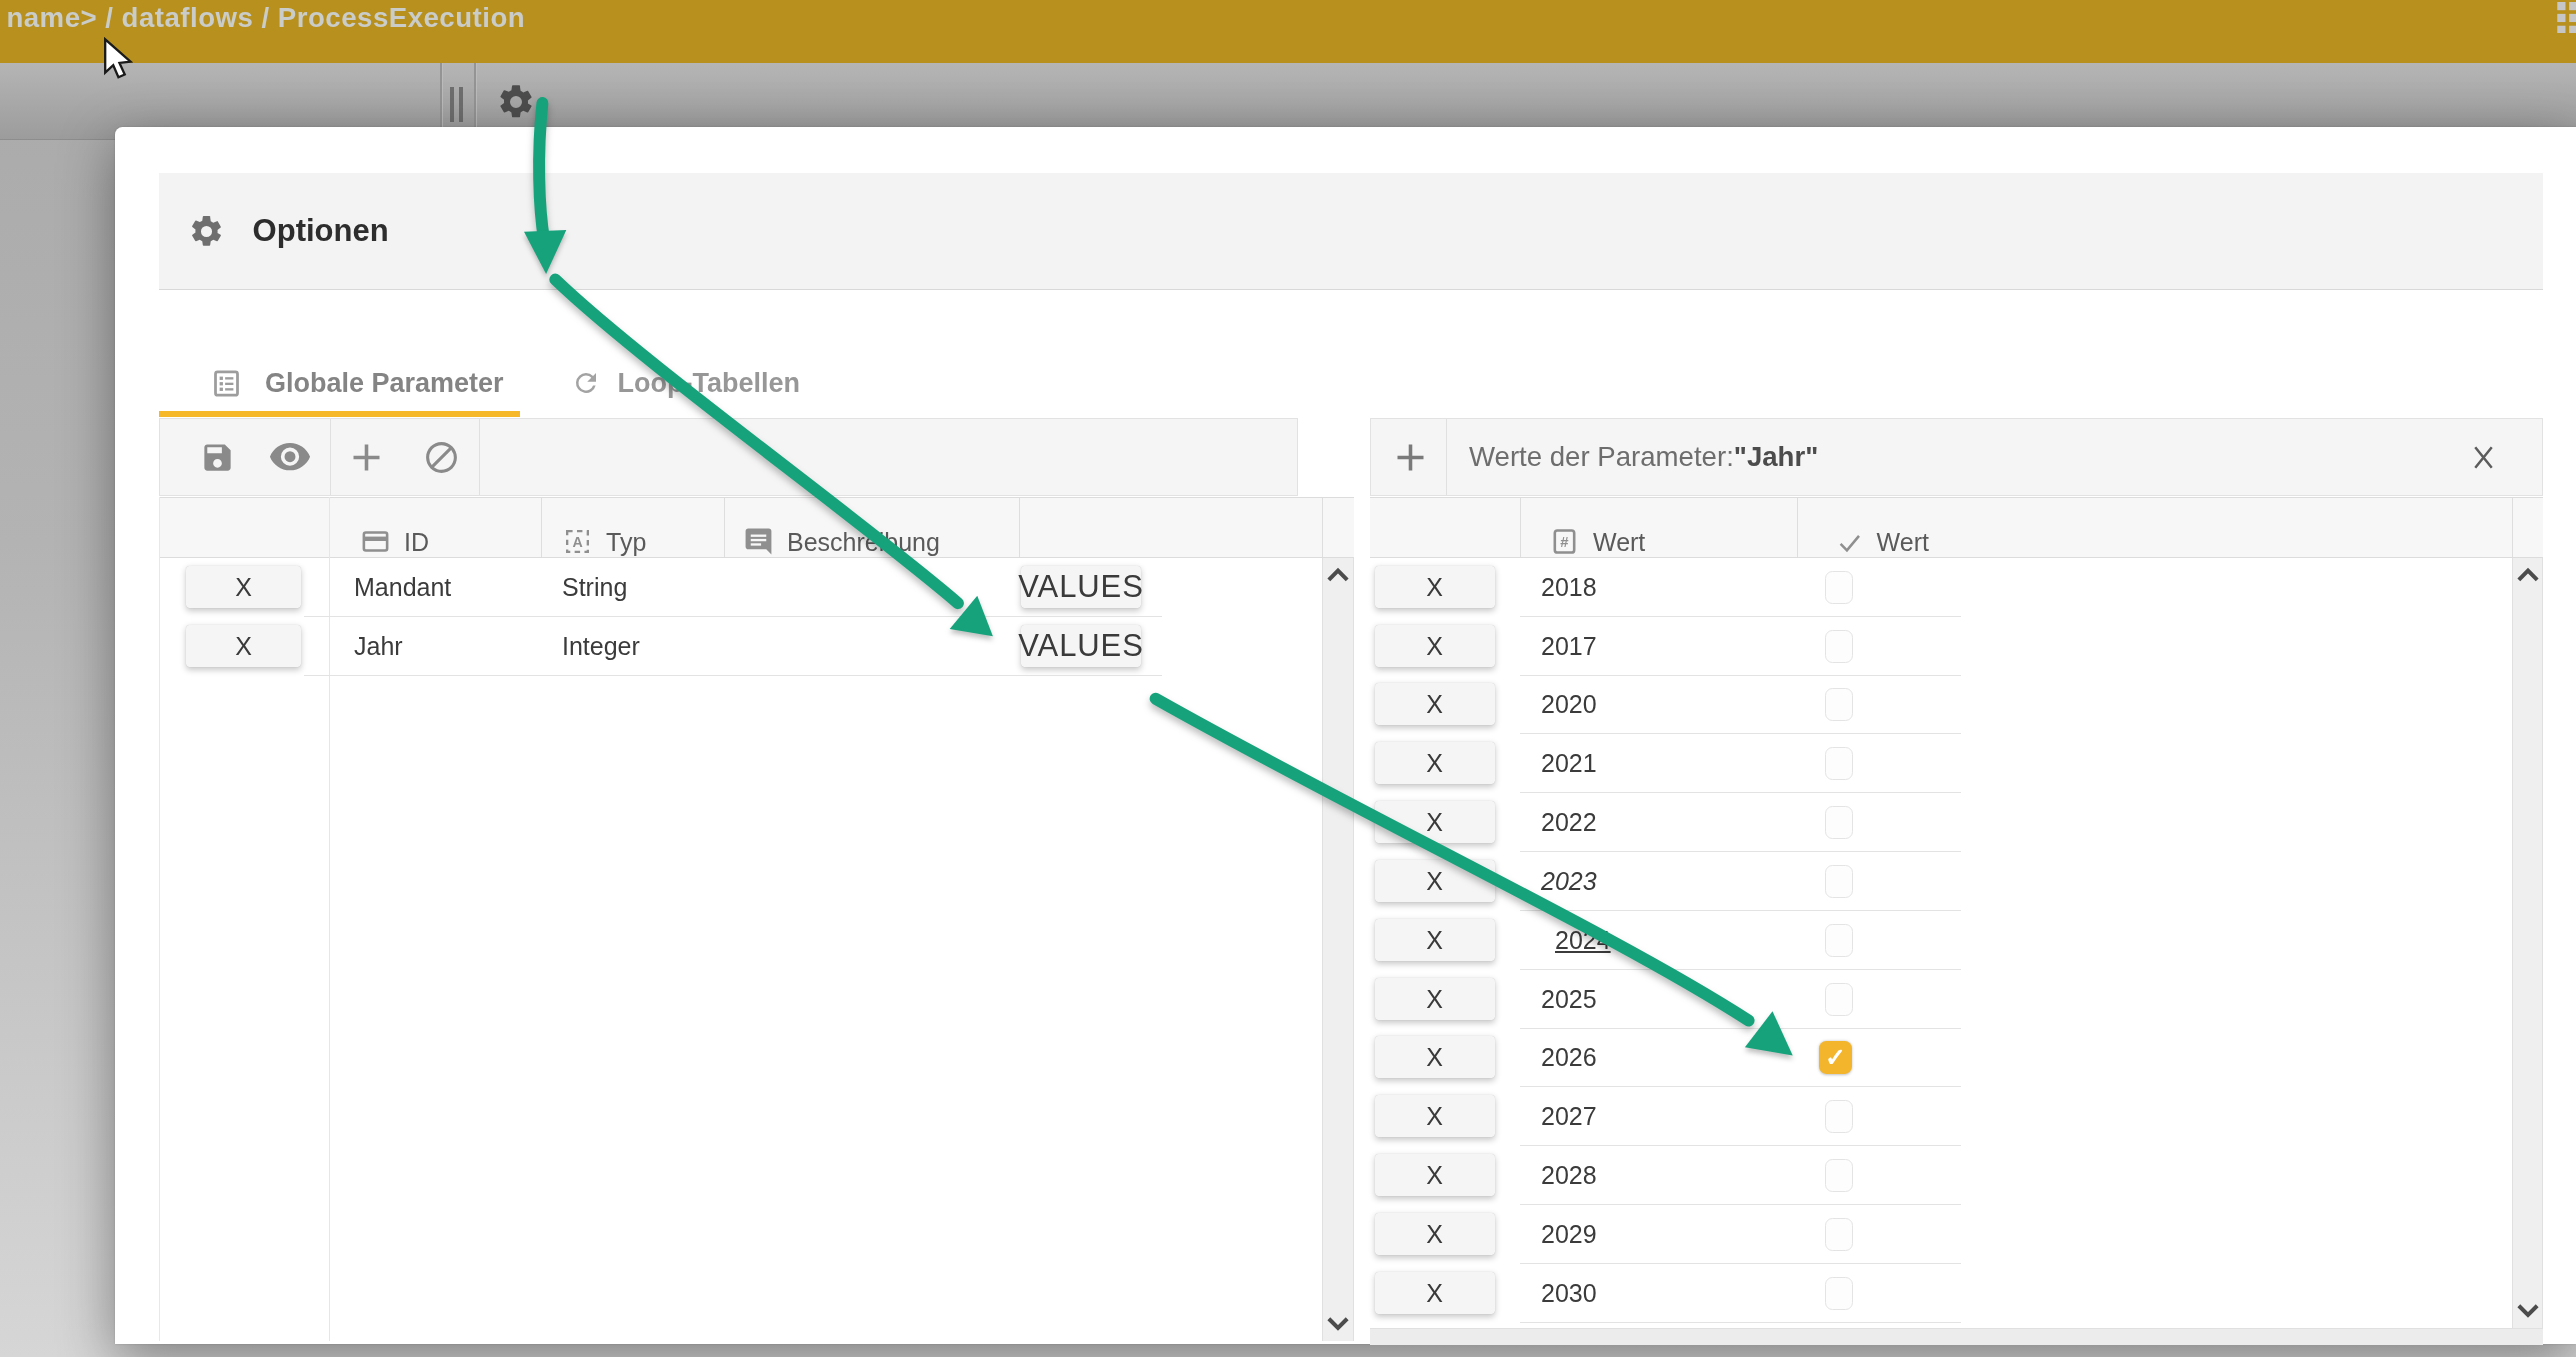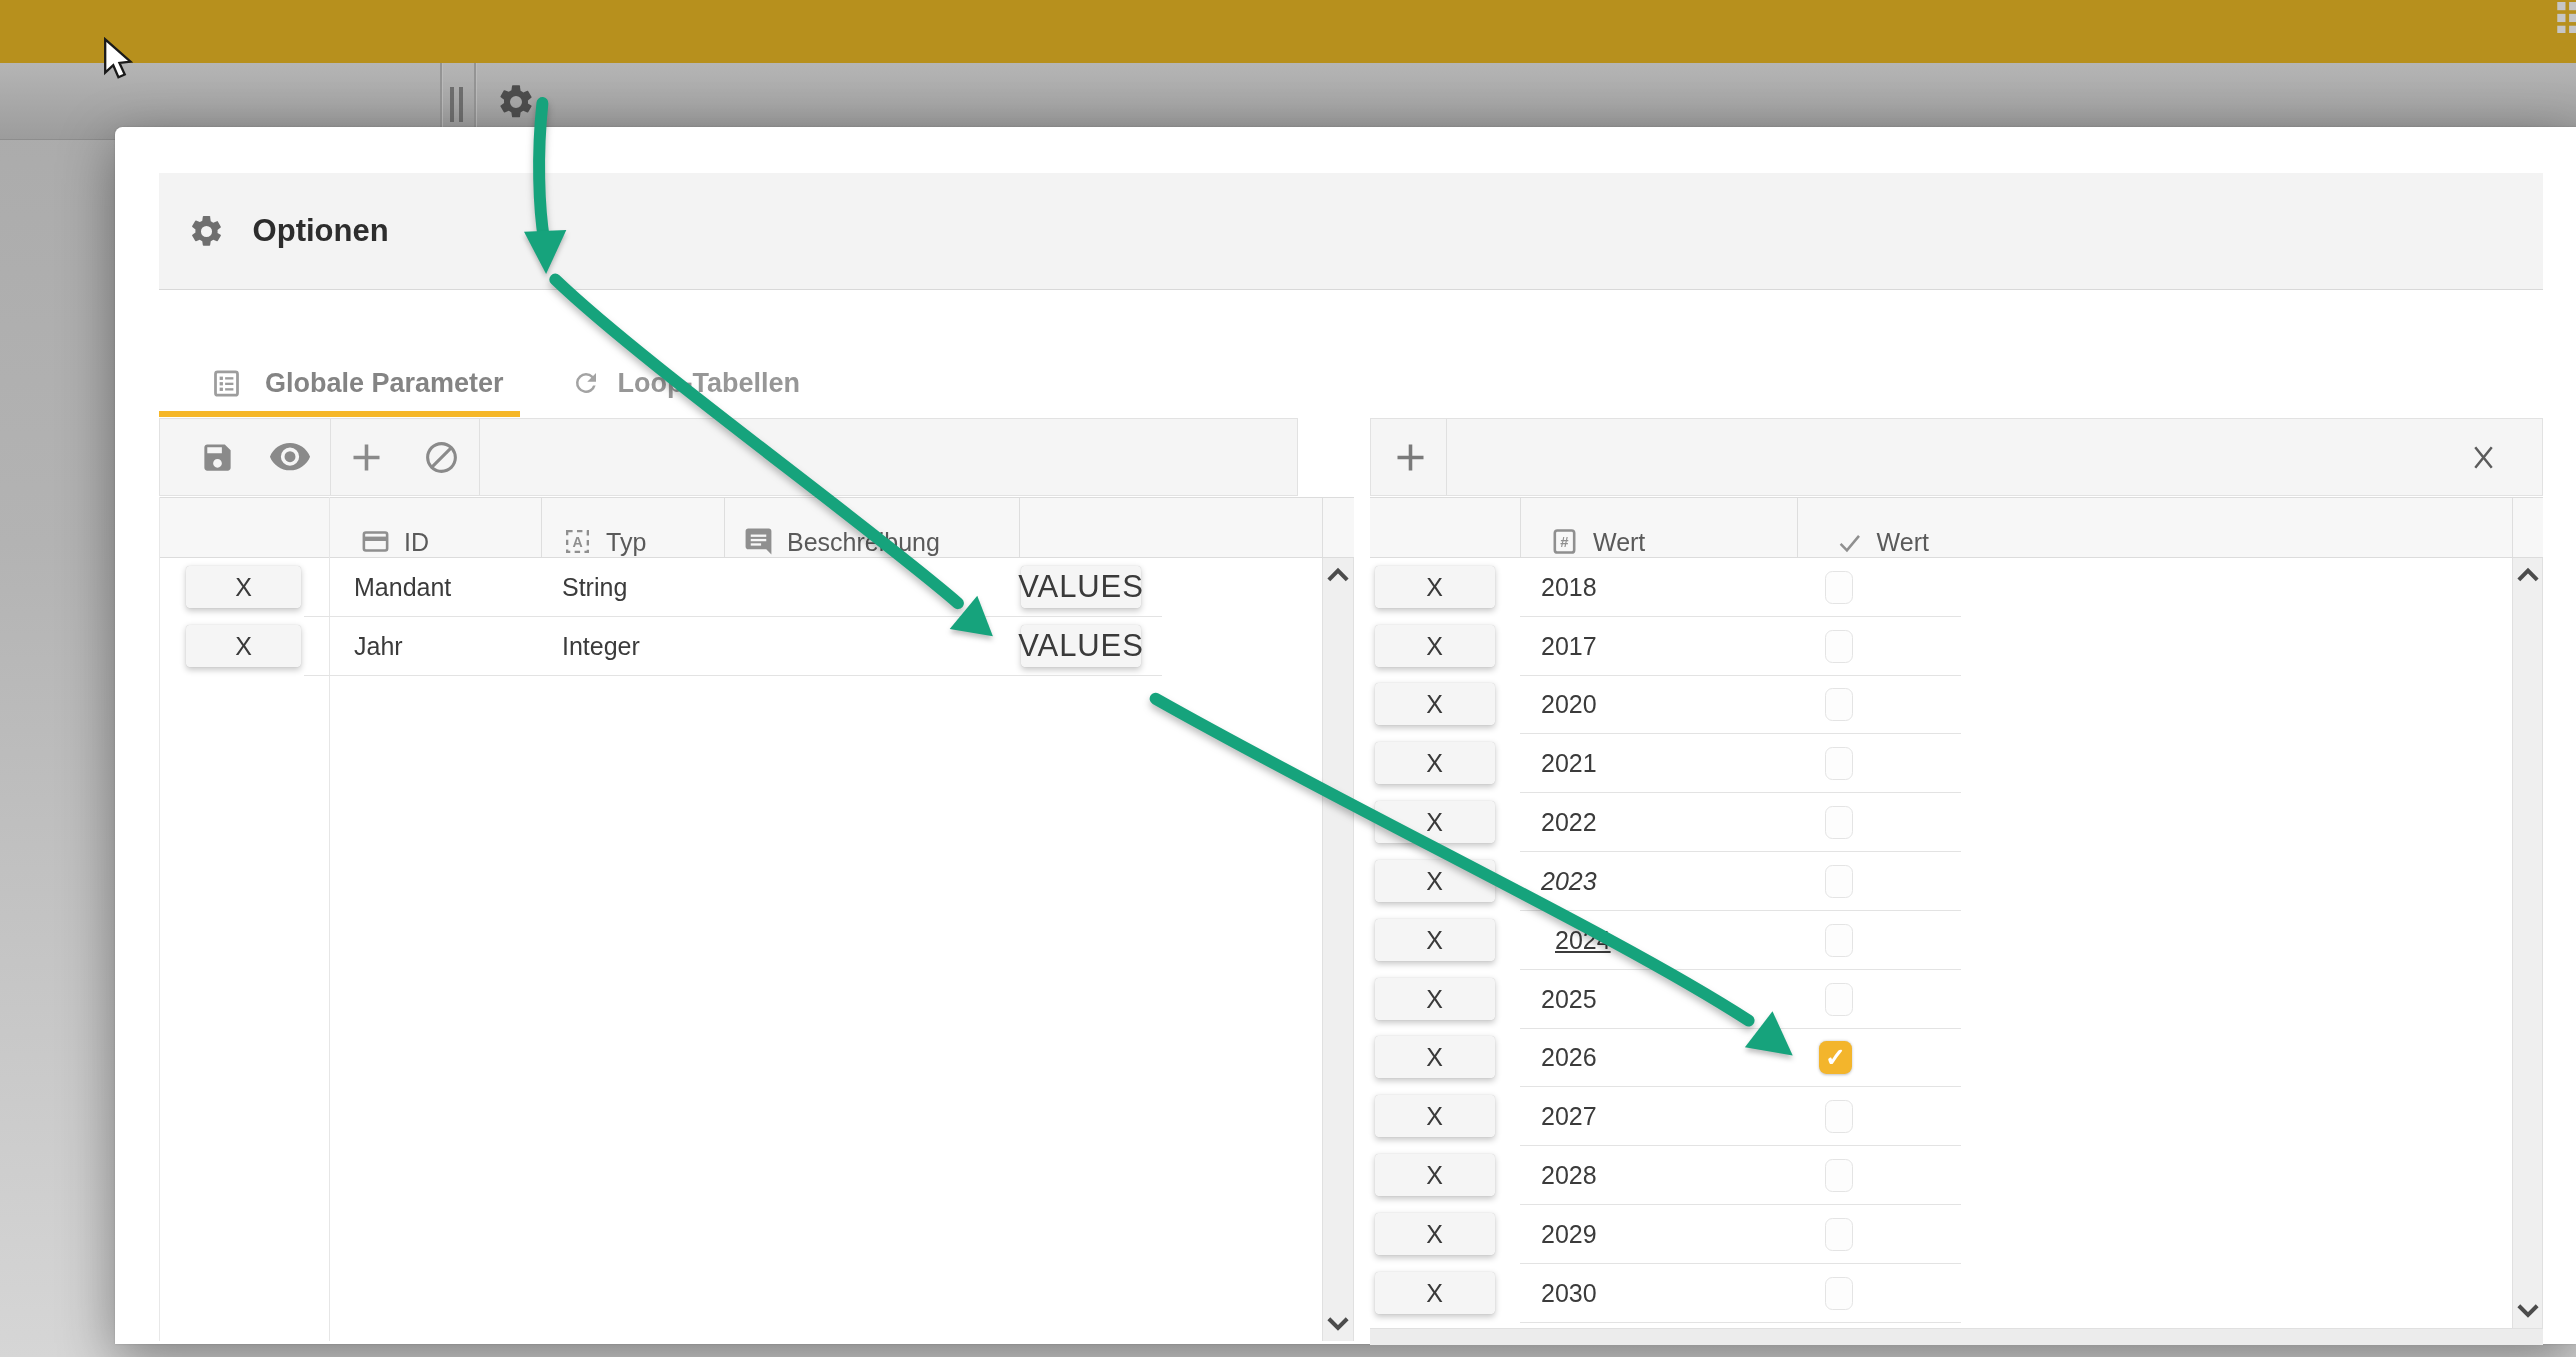--- a/index.html
+++ b/index.html
@@ -89,20 +89,21 @@
   .vscroll .sarrow{position:absolute;left:50%;transform:translateX(-50%);cursor:pointer}
   .hstrip{position:absolute;left:0;top:831px;width:1173px;height:16.5px;background:#ececec;border-top:0.9px solid #e0e0e0;box-sizing:border-box}
 
   .arrows{left:0;top:0;pointer-events:none}
   .cursor{left:99px;top:37px;pointer-events:none}
 </style>
 </head>
 <body>
 
 <div class="abs goldbar">
+  <div class="abs crumb">name&gt; / dataflows / ProcessExecution</div>
   <svg class="abs gridicon" width="37" height="31" viewBox="0 0 40 34">
     <g fill="#c6c6c6">
       <rect x="0" y="0" width="9" height="9"></rect>
         <rect x="13" y="0" width="9" height="9"></rect>
         <rect x="26" y="0" width="9" height="9"></rect>
       <rect x="0" y="13" width="9" height="9"></rect>
         <rect x="13" y="13" width="9" height="9"></rect>
         <rect x="26" y="13" width="9" height="9"></rect>
       <rect x="0" y="26" width="9" height="9"></rect>
         <rect x="13" y="26" width="9" height="9"></rect>
@@ -172,20 +173,24 @@
       <path fill="#8a8a8a" d="M12 2C6.48 2 2 6.48 2 12s4.48 10 10 10 10-4.48 10-10S17.52 2 12 2zM4 12c0-4.42 3.58-8 8-8 1.85 0 3.55.63 4.9 1.69L5.69 16.9A7.9 7.9 0 0 1 4 12zm8 8c-1.85 0-3.55-.63-4.9-1.69L18.31 7.1A7.9 7.9 0 0 1 20 12c0 4.42-3.58 8-8 8z"></path>
     </svg>
     <div class="bsep" style="left:319px"></div>
   </div>
 
   <div class="abs band band-right">
     <svg class="icon" style="left:20px;top:19.3px" width="39" height="39" viewBox="0 0 24 24">
       <path d="M12 4v16M4 12h16" stroke="#7a7a7a" stroke-width="2.2" fill="none"></path>
     </svg>
     <div class="bsep" style="left:75px"></div>
+    <div class="rp-title">
+      <span>Werte der Parameter: </span>
+      <b>"Jahr"</b>
+    </div>
     <svg class="closex" width="33" height="37" viewBox="0 0 24 24">
       <path d="M6 4.5 18 19.5 M18 4.5 6 19.5" stroke="#5c5c5c" stroke-width="1.8" fill="none"></path>
     </svg>
   </div>
 
   <div class="abs table ltable">
     <div class="thead">
       <div class="hdiv" style="left:169px"></div>
         <div class="hdiv" style="left:381px"></div>
       <div class="hdiv" style="left:564px"></div>

